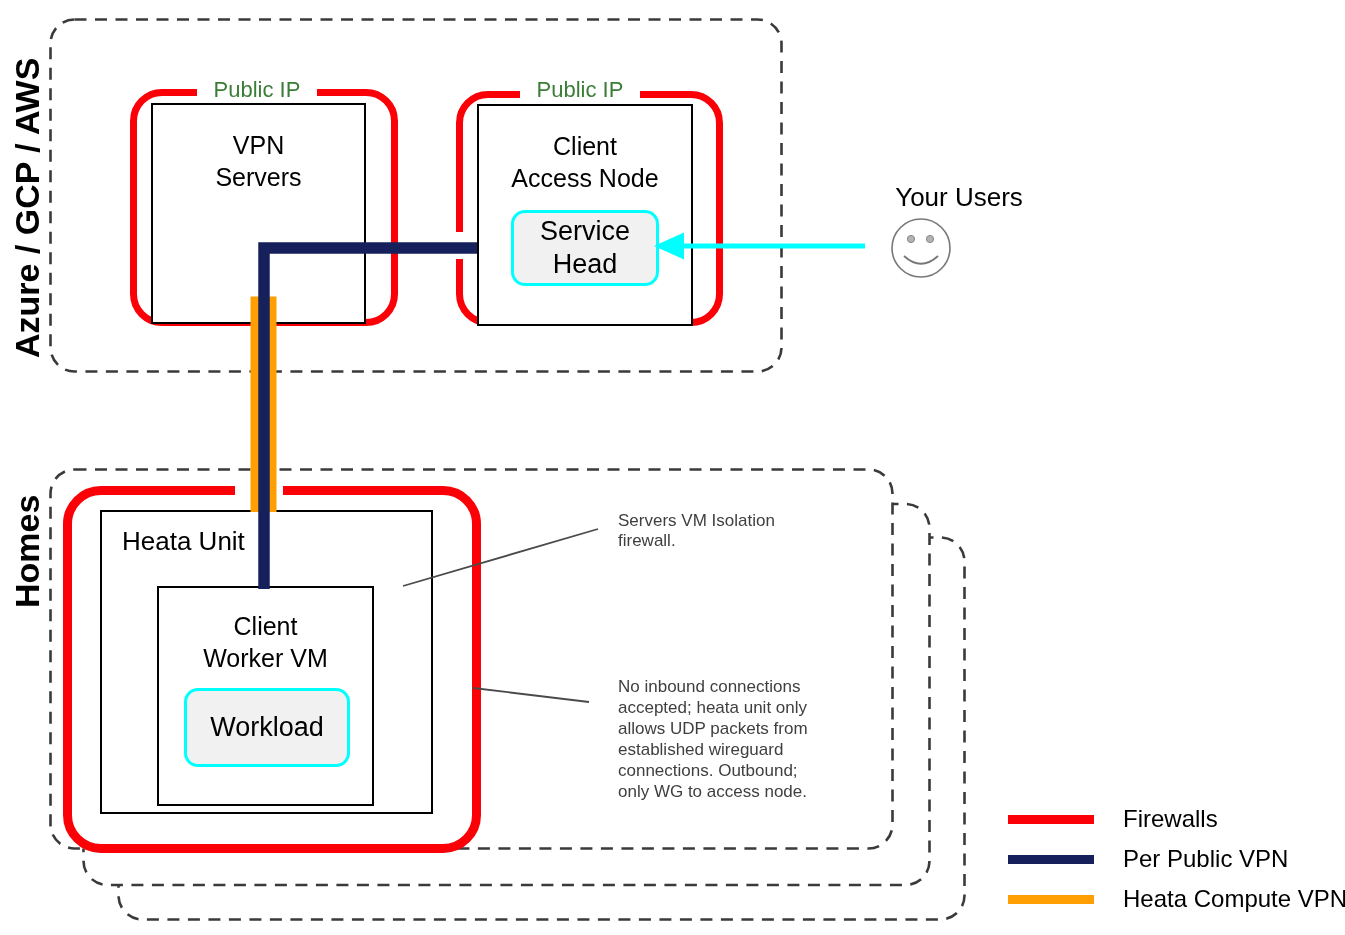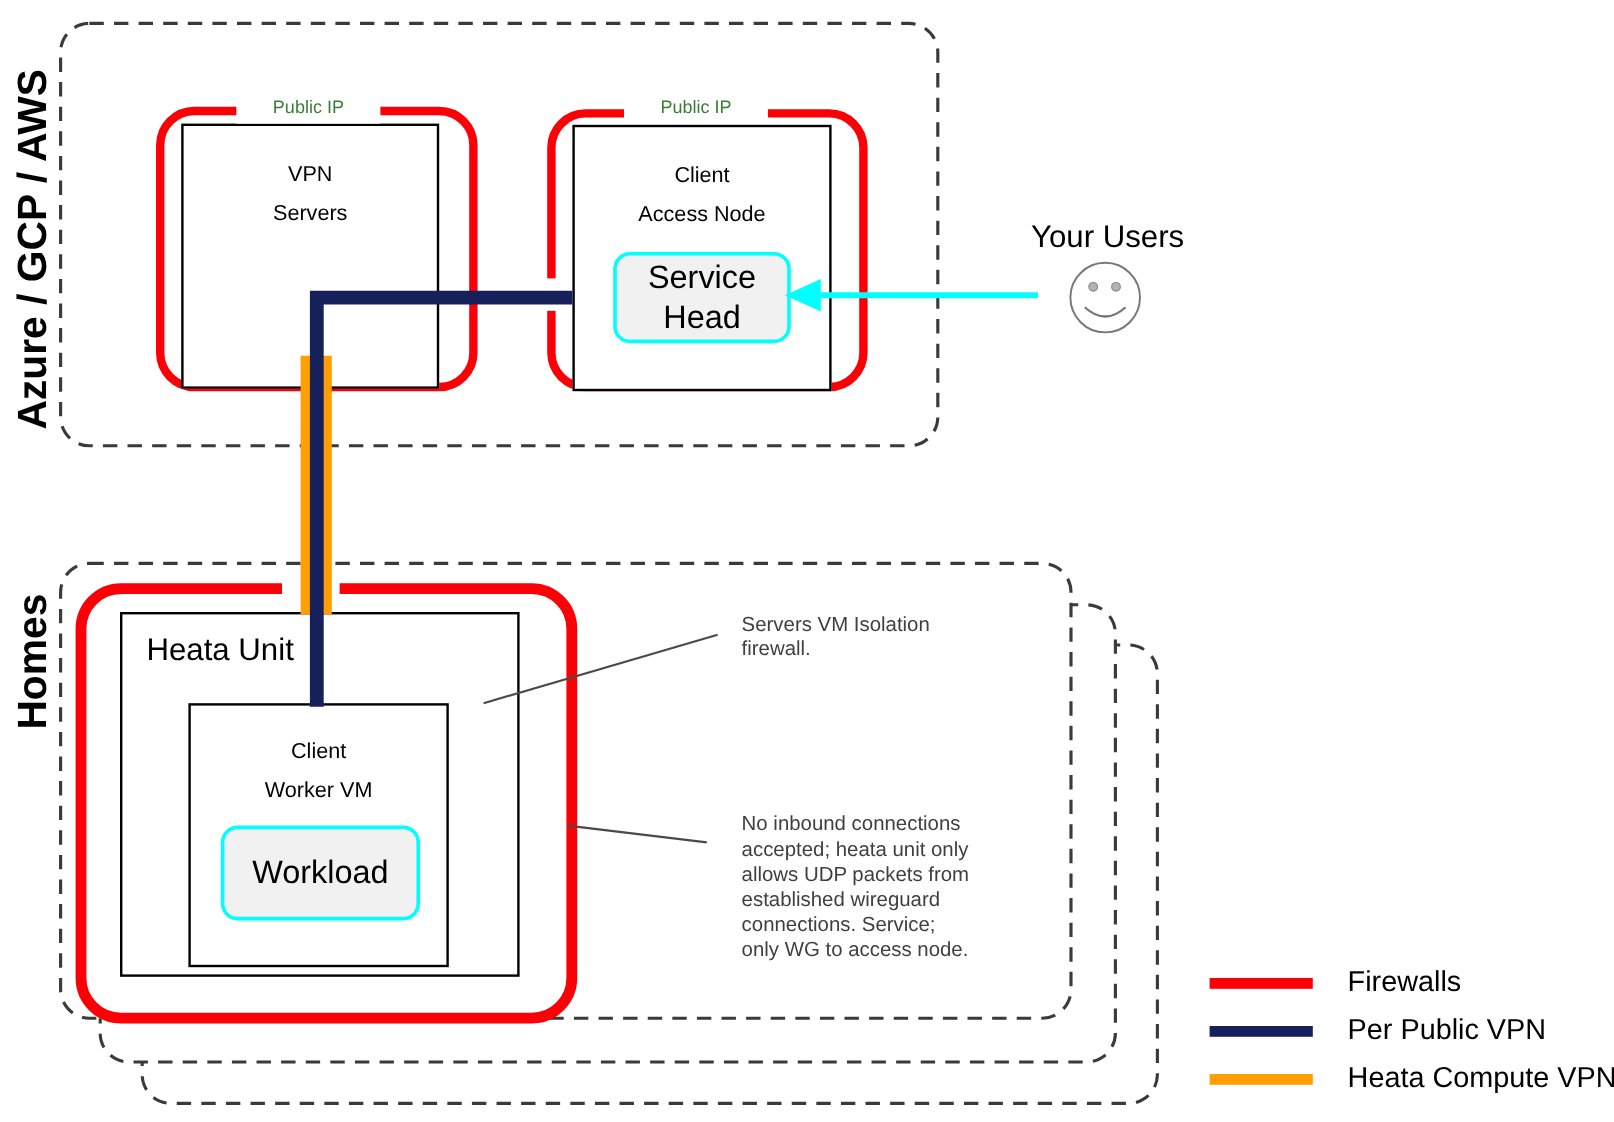--- a/index.html
+++ b/index.html
@@ -7,21 +7,21 @@
     --green:#3a7d35; --dash:#3a3a3a; --leader:#4a4a4a; --chipfill:#f1f1f1;
   }
   html,body{margin:0;padding:0;background:#fff;}
   .stage{
     position:relative; width:1345px; height:935px; background:#fff;
     font-family:"Liberation Sans", sans-serif; overflow:hidden; color:#000;
   }
   svg.layer{position:absolute; left:0; top:0; width:1345px; height:935px;}
   svg.fg{pointer-events:none; z-index:6;}
   svg.bg{z-index:0;}
-  .abs{position:absolute;}
+  .abs{position:absolute;margin-left:36px;}
 
   
   .fw{position:absolute; border-style:solid; border-color:var(--red); background:transparent; z-index:1;}
   .fw-vpn{left:130px; top:89px; width:254px; height:223px; border-width:7px; border-radius:32px;}
   .fw-can{left:456px; top:91px; width:253px; height:221px; border-width:7px; border-radius:32px;}
   .fw-heata{left:63px; top:486px; width:400px; height:349px; border-width:9px; border-radius:38px;}
   .fw-tenant{left:129px; top:565px; width:271px; height:230px; border-width:2.5px; border-radius:22px;}
 
   
   .patch{position:absolute; background:#fff; z-index:2;}
@@ -31,33 +31,33 @@
   .gap-can-right{left:698px; top:232px; width:14px; height:27px;}
   .gap-heata-top{left:235px; top:482px; width:48px; height:17px;}
 
   
   .bbox{position:absolute; border:2px solid #000; background:#fff; z-index:3;
         display:flex; flex-direction:column; align-items:center;}
   .vpn-box{left:151px; top:103px; width:211px; height:193px; padding-top:24px;}
   .can-box{left:477px; top:104px; width:212px; height:194px; padding-top:24px;}
   .heata-box{left:100px; top:510px; width:329px; height:300px;}
   .cwm-box{left:157px; top:586px; width:213px; height:194px; padding-top:22px;}
-  .btitle{font-size:18px; line-height:32px; text-align:center; white-space:pre-line;}
+  .btitle{font-size:25px; line-height:32px; text-align:center; white-space:pre-line;}
   .heata-title{position:absolute; left:20px; top:14px; font-size:26px; white-space:nowrap;}
 
   
   .chip{position:absolute; border:3px solid var(--cyan); border-radius:14px; background:var(--chipfill);
         display:flex; align-items:center; justify-content:center; text-align:center;
         font-size:27px; line-height:33px; white-space:pre-line; z-index:4;}
   .service-head{left:511px; top:210px; width:142px; height:70px;}
   .workload{left:184px; top:688px; width:160px; height:73px;}
 
   
   .pubip{position:absolute; z-index:4; width:120px; height:26px; background:#fff;
-         color:var(--green); font-size:15px; text-align:center; line-height:26px;}
+         color:var(--green); font-size:22px; text-align:center; line-height:26px;}
   .pubip-vpn{left:197px; top:77px;}
   .pubip-can{left:520px; top:77px;}
   .vlabel{position:absolute; transform:rotate(-90deg); transform-origin:0 0;
           font-weight:bold; font-size:34px; white-space:nowrap; z-index:4;}
   .azure-label{left:8px; top:358px;}
   .homes-label{left:8px; top:608px;}
   .users-label{left:853px; top:182px; width:140px; text-align:center; font-size:26px; z-index:4;}
 
   .note{position:absolute; color:#3f3f3f; font-size:17px; white-space:pre-line; z-index:4;}
   .note-tenant{left:618px; top:511px; width:240px; line-height:20px;}
@@ -132,21 +132,21 @@
   <div class="vlabel homes-label">Homes</div>
 
   <div class="abs users-label">Your Users</div>
 
   <div class="note note-tenant">Servers VM Isolation
 firewall.</div>
   <div class="note note-inbound">No inbound connections
 accepted; heata unit only
 allows UDP packets from
 established wireguard
-connections. Service;
+connections. Outbound;
 only WG to access node.</div>
 
   <div class="legend">
     <div class="legend-row">
       <div class="swatch sw-red"></div>
       <div class="legend-label">Firewalls</div>
     </div>
     <div class="legend-row">
       <div class="swatch sw-navy"></div>
       <div class="legend-label">Per Public VPN</div>

